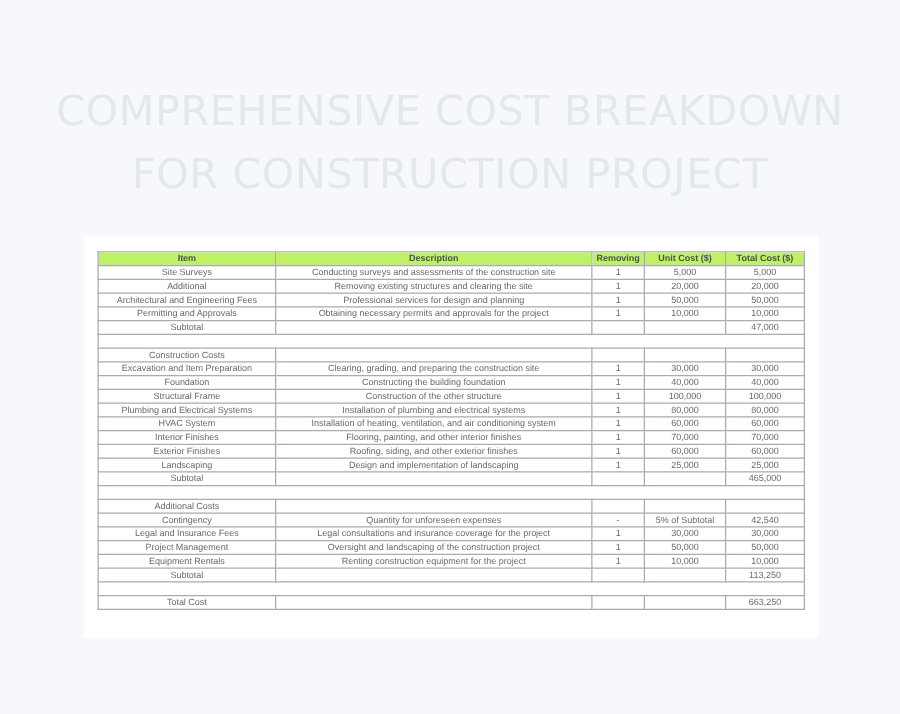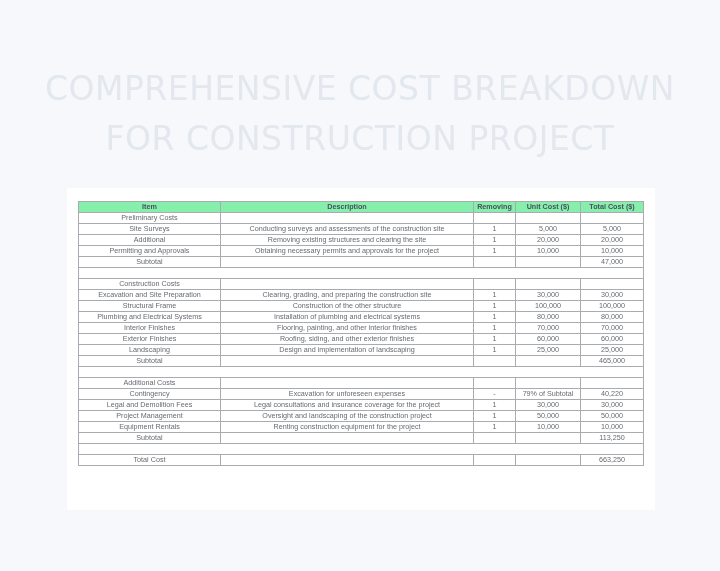--- a/index.html
+++ b/index.html
@@ -34,21 +34,21 @@
   table.sheet col.c-qty  { width: 42px; }
   table.sheet col.c-unit { width: 65px; }
   table.sheet col.c-total{ width: 63px; }
   table.sheet th, table.sheet td {
     border: 1px solid #a9abae;
     height: 10px; padding: 0 2px;
     text-align: center; white-space: nowrap; overflow: hidden;
     line-height: 10px;
   }
   table.sheet th {
-    background: #86efac; color: #4a5060; font-weight: bold;
+    background: #bef264; color: #4a5060; font-weight: bold;
   }
   table.sheet td.blank { height: 10px; }
 </style>
 </head>
 <body>
 
 <div class="title">
   <div>COMPREHENSIVE COST BREAKDOWN</div>
   <div>FOR CONSTRUCTION PROJECT</div>
 </div>
@@ -68,41 +68,41 @@
       <th>Item</th>
       <th>Description</th>
       <th>Removing</th>
       <th>Unit Cost ($)</th>
       <th>Total Cost ($)</th>
     </tr>
   </thead>
   <tbody>
 
     <tr>
-      <td>Preliminary Costs</td>
-      <td></td>
-        <td></td>
-        <td></td>
-        <td></td>
-    </tr>
-    <tr>
       <td>Site Surveys</td>
       <td>Conducting surveys and assessments of the construction site</td>
       <td>1</td>
       <td>5,000</td>
       <td>5,000</td>
     </tr>
     <tr>
       <td>Additional</td>
       <td>Removing existing structures and clearing the site</td>
       <td>1</td>
       <td>20,000</td>
       <td>20,000</td>
     </tr>
     <tr>
+      <td>Architectural and Engineering Fees</td>
+      <td>Professional services for design and planning</td>
+      <td>1</td>
+      <td>50,000</td>
+      <td>50,000</td>
+    </tr>
+    <tr>
       <td>Permitting and Approvals</td>
       <td>Obtaining necessary permits and approvals for the project</td>
       <td>1</td>
       <td>10,000</td>
       <td>10,000</td>
     </tr>
     <tr>
       <td>Subtotal</td>
       <td></td>
         <td></td>
@@ -114,41 +114,55 @@
       </tr>
 
     <tr>
       <td>Construction Costs</td>
       <td></td>
         <td></td>
         <td></td>
         <td></td>
     </tr>
     <tr>
-      <td>Excavation and Site Preparation</td>
+      <td>Excavation and Item Preparation</td>
       <td>Clearing, grading, and preparing the construction site</td>
       <td>1</td>
       <td>30,000</td>
       <td>30,000</td>
+    </tr>
+    <tr>
+      <td>Foundation</td>
+      <td>Constructing the building foundation</td>
+      <td>1</td>
+      <td>40,000</td>
+      <td>40,000</td>
     </tr>
     <tr>
       <td>Structural Frame</td>
       <td>Construction of the other structure</td>
       <td>1</td>
       <td>100,000</td>
       <td>100,000</td>
     </tr>
     <tr>
       <td>Plumbing and Electrical Systems</td>
       <td>Installation of plumbing and electrical systems</td>
       <td>1</td>
       <td>80,000</td>
       <td>80,000</td>
     </tr>
     <tr>
+      <td>HVAC System</td>
+      <td>Installation of heating, ventilation, and air conditioning system</td>
+      <td>1</td>
+      <td>60,000</td>
+      <td>60,000</td>
+    </tr>
+    <tr>
       <td>Interior Finishes</td>
       <td>Flooring, painting, and other interior finishes</td>
       <td>1</td>
       <td>70,000</td>
       <td>70,000</td>
     </tr>
     <tr>
       <td>Exterior Finishes</td>
       <td>Roofing, siding, and other exterior finishes</td>
       <td>1</td>
@@ -175,27 +189,27 @@
 
     <tr>
       <td>Additional Costs</td>
       <td></td>
         <td></td>
         <td></td>
         <td></td>
     </tr>
     <tr>
       <td>Contingency</td>
-      <td>Excavation for unforeseen expenses</td>
+      <td>Quantity for unforeseen expenses</td>
       <td>-</td>
-      <td>79% of Subtotal</td>
-      <td>40,220</td>
-    </tr>
-    <tr>
-      <td>Legal and Demolition Fees</td>
+      <td>5% of Subtotal</td>
+      <td>42,540</td>
+    </tr>
+    <tr>
+      <td>Legal and Insurance Fees</td>
       <td>Legal consultations and insurance coverage for the project</td>
       <td>1</td>
       <td>30,000</td>
       <td>30,000</td>
     </tr>
     <tr>
       <td>Project Management</td>
       <td>Oversight and landscaping of the construction project</td>
       <td>1</td>
       <td>50,000</td>

